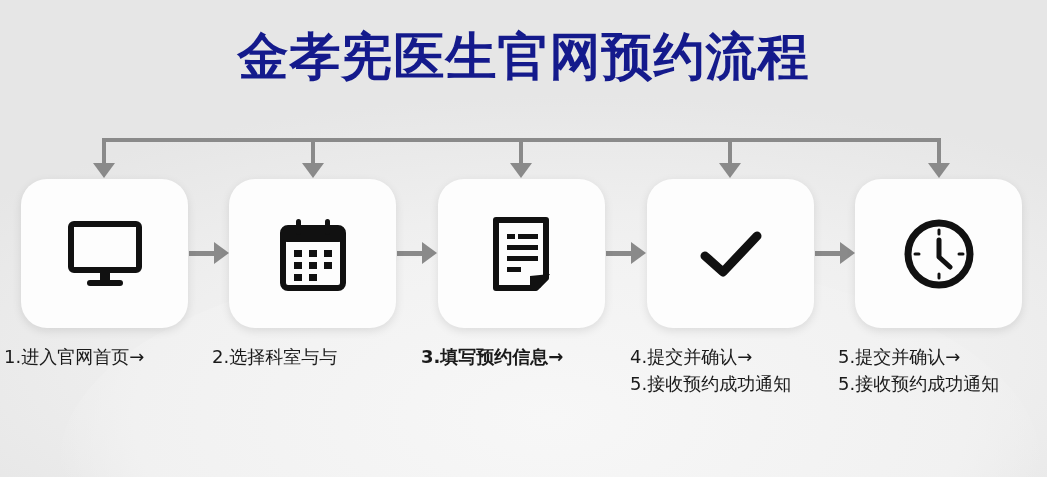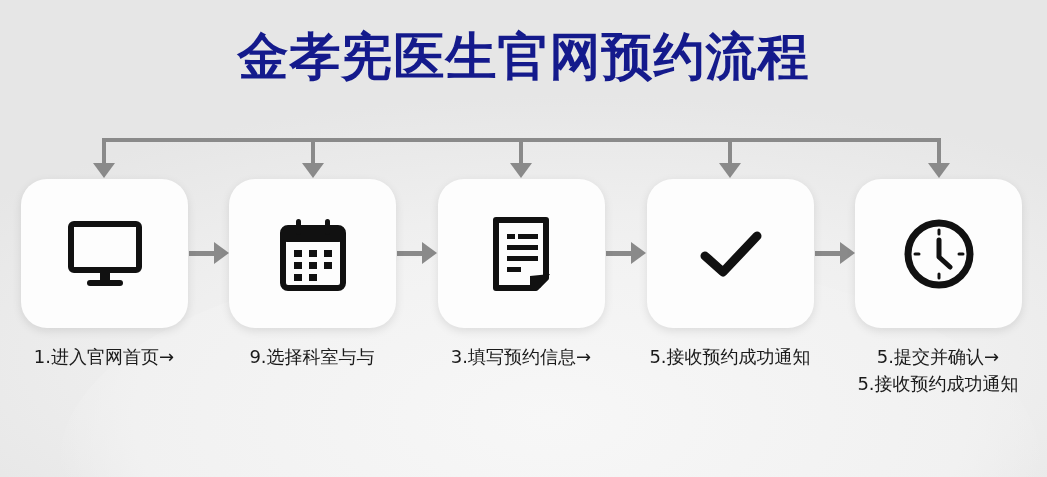--- a/index.html
+++ b/index.html
@@ -31,21 +31,21 @@
     border-left:15px solid #8a8a8a;
   }
   .box {
     position:absolute; top:179px; width:167px; height:149px;
     background:#fdfdfd; border-radius:26px;
     box-shadow: 0 3px 10px rgba(0,0,0,0.10);
     display:flex; align-items:center; justify-content:center;
   }
   .box svg { width:80px; height:80px; }
   .label {
-    position:absolute; top:343px; width:200px; text-align:center;
+    position:absolute; top:343px; width:200px; 
     font-size:18px; line-height:27px; color:#1a1a1a;
   }
   .label span { display:block; white-space:nowrap; }
 </style>
 </head>
 <body>
 
 <div class="swirl"></div>
 
 <div class="title">金孝宪医生官网预约流程</div>
@@ -102,45 +102,46 @@
     <rect x="36" y="36" width="8" height="7" fill="#111"></rect>
     <rect x="51" y="36" width="8" height="7" fill="#111"></rect>
     <rect x="21" y="48" width="8" height="7" fill="#111"></rect>
     <rect x="36" y="48" width="8" height="7" fill="#111"></rect>
     <rect x="51" y="48" width="8" height="7" fill="#111"></rect>
     <rect x="21" y="60" width="8" height="7" fill="#111"></rect>
     <rect x="36" y="60" width="8" height="7" fill="#111"></rect>
   </svg>
 </div>
 <div class="label" style="left:212px;">
-  <span>9.选择科室与与</span>
+  <span>2.选择科室与与</span>
 </div>
 
 <div class="box" style="left:438px;">
   <svg viewBox="0 0 80 80">
     <path d="M14 6 H64 V64 L54 74 H14 Z" fill="none" stroke="#111" stroke-width="6" stroke-linejoin="round"></path>
     <rect x="25" y="20" width="8" height="5" fill="#111"></rect>
     <rect x="36" y="20" width="20" height="5" fill="#111"></rect>
     <rect x="25" y="31" width="31" height="5" fill="#111"></rect>
     <rect x="25" y="42" width="31" height="5" fill="#111"></rect>
     <rect x="25" y="53" width="14" height="5" fill="#111"></rect>
     <path d="M48 62 L68 60 L58 74 L48 74 Z" fill="#111"></path>
   </svg>
 </div>
-<div class="label" style="left:421px;">
+<div class="label" style="left:421px;font-weight:bold;">
   <span>3.填写预约信息→</span>
   <span></span>
 </div>
 
 <div class="box" style="left:647px;">
   <svg viewBox="0 0 80 80">
     <polyline points="14,42 32,58 66,22" fill="none" stroke="#111" stroke-width="9" stroke-linecap="round" stroke-linejoin="round"></polyline>
   </svg>
 </div>
 <div class="label" style="left:630px;">
+  <span>4.提交并确认→</span>
   <span>5.接收预约成功通知</span>
 </div>
 
 <div class="box" style="left:855px;">
   <svg viewBox="0 0 80 80">
     <circle cx="40" cy="40" r="31" fill="none" stroke="#111" stroke-width="7"></circle>
     <line x1="40" y1="16" x2="40" y2="20" stroke="#111" stroke-width="3" stroke-linecap="round"></line>
     <line x1="40" y1="60" x2="40" y2="64" stroke="#111" stroke-width="3" stroke-linecap="round"></line>
     <line x1="16" y1="40" x2="20" y2="40" stroke="#111" stroke-width="3" stroke-linecap="round"></line>
     <line x1="60" y1="40" x2="64" y2="40" stroke="#111" stroke-width="3" stroke-linecap="round"></line>

